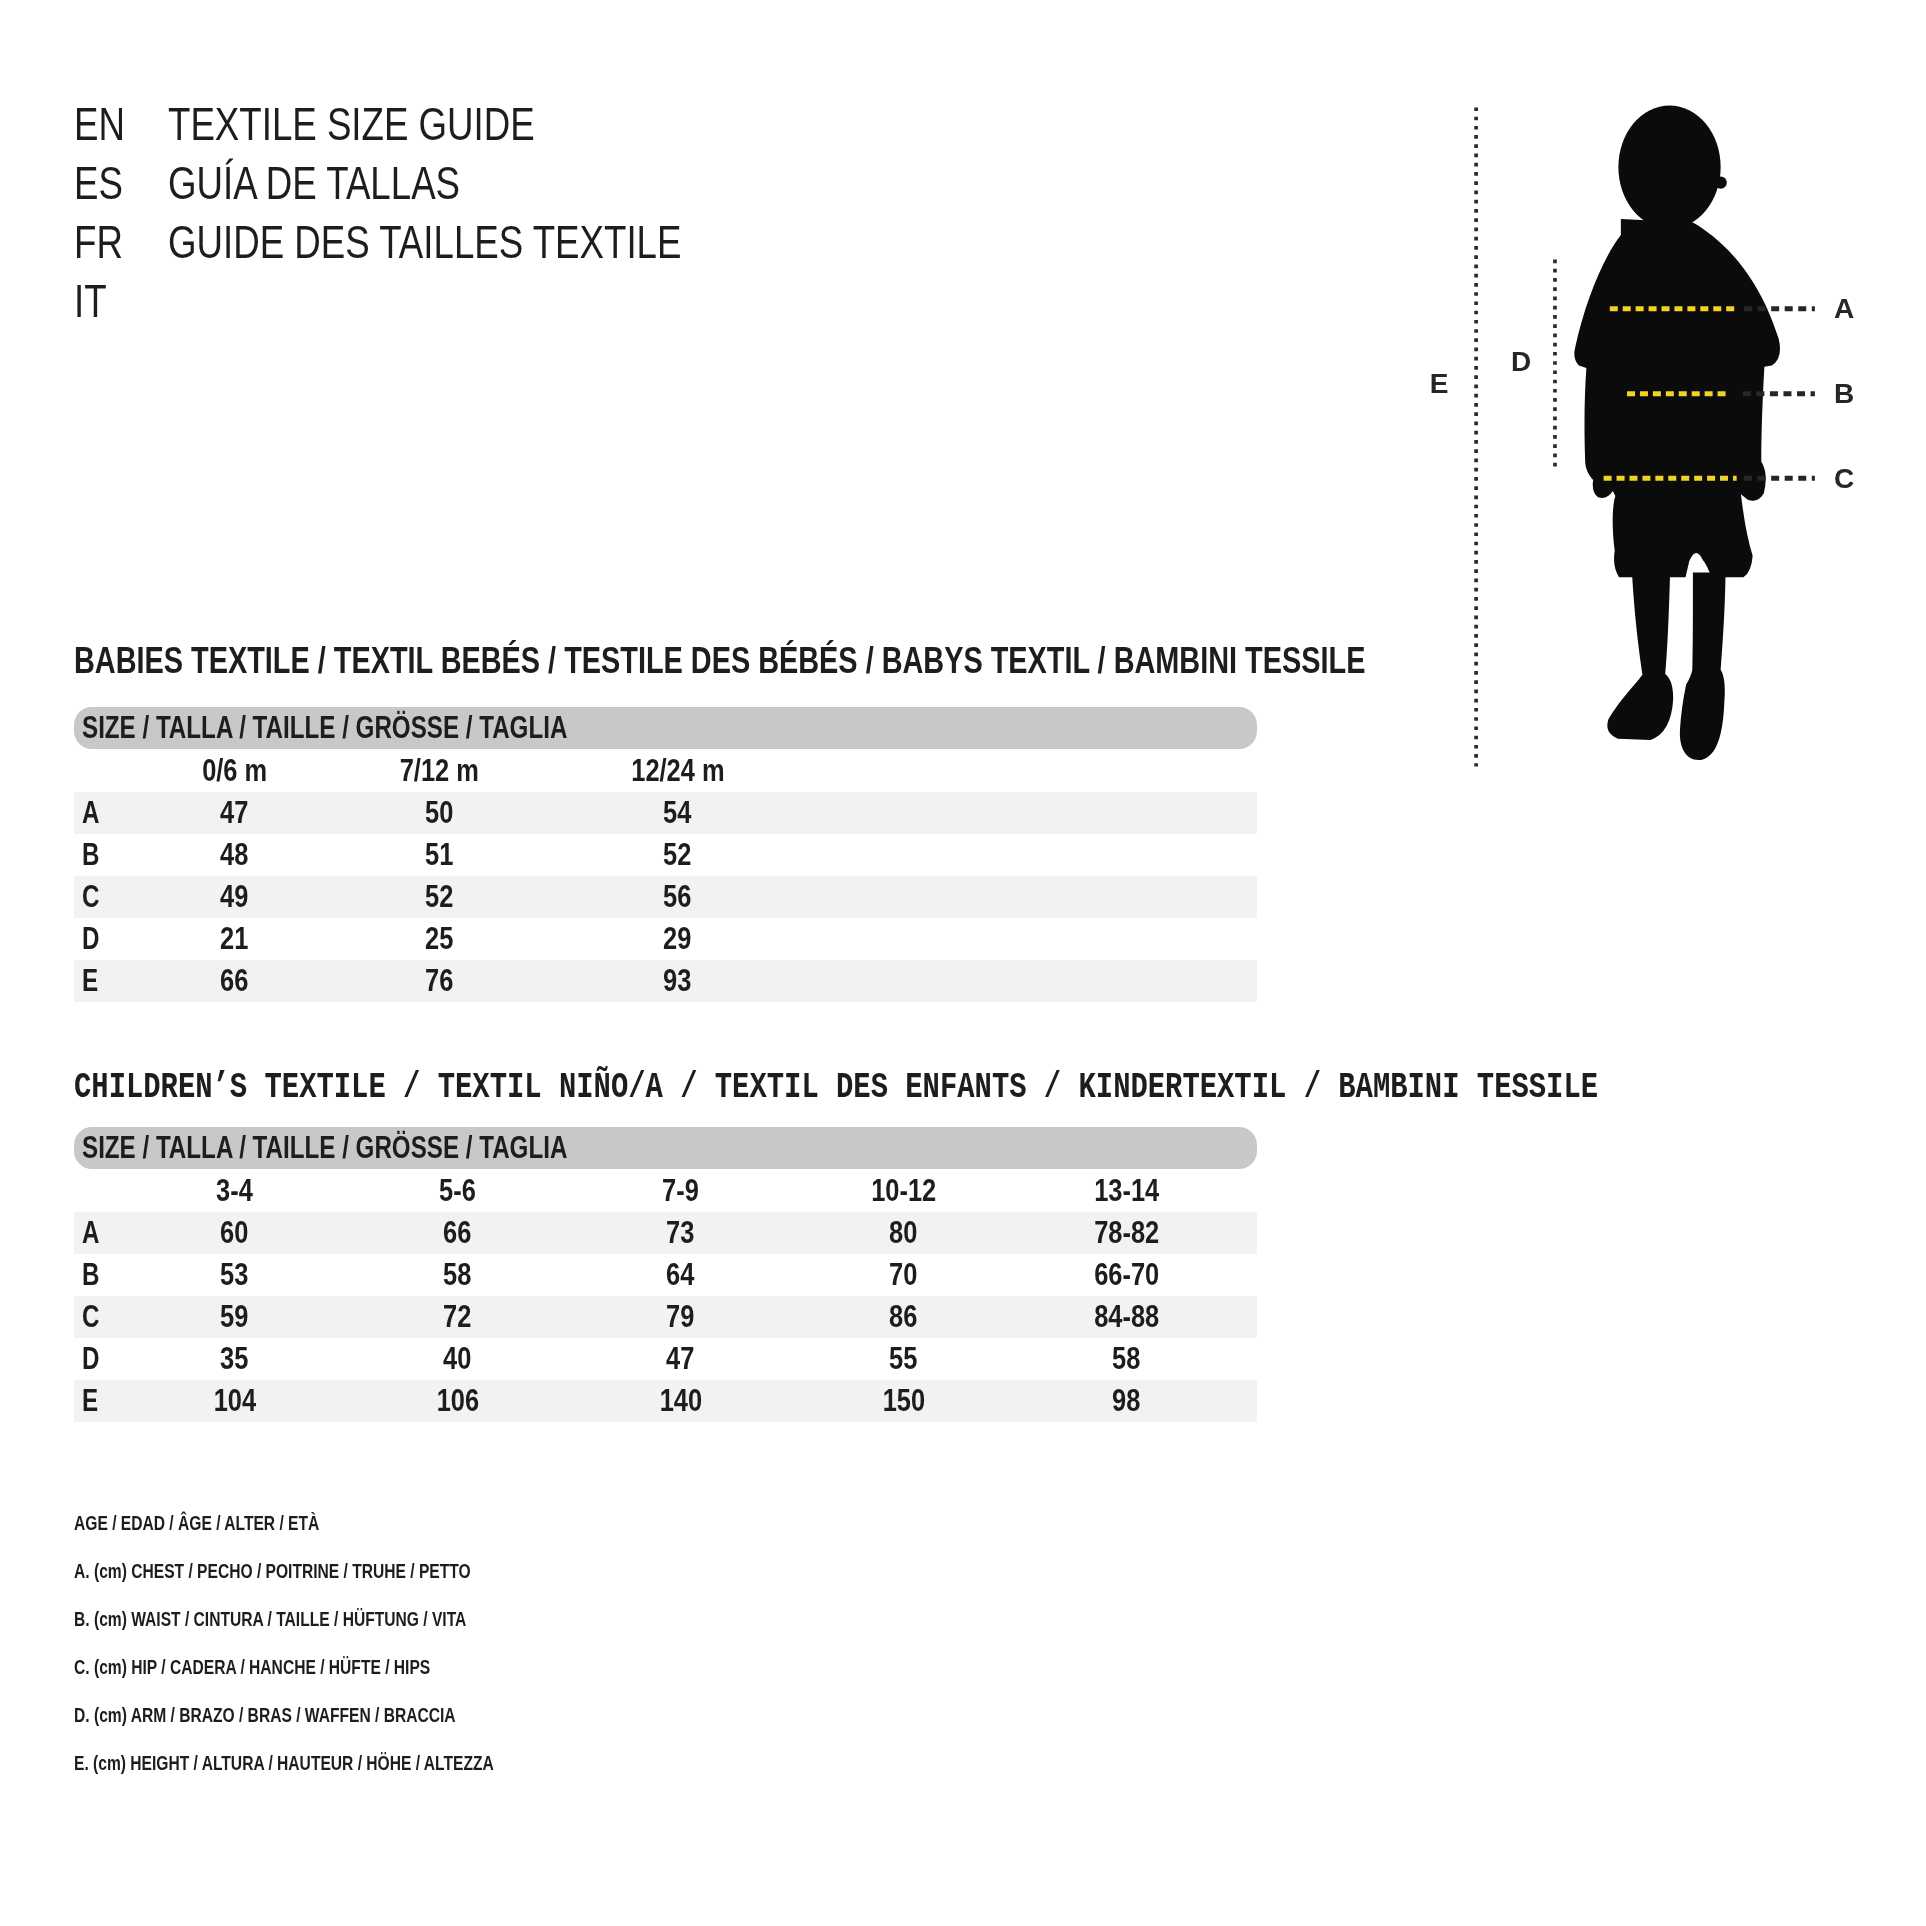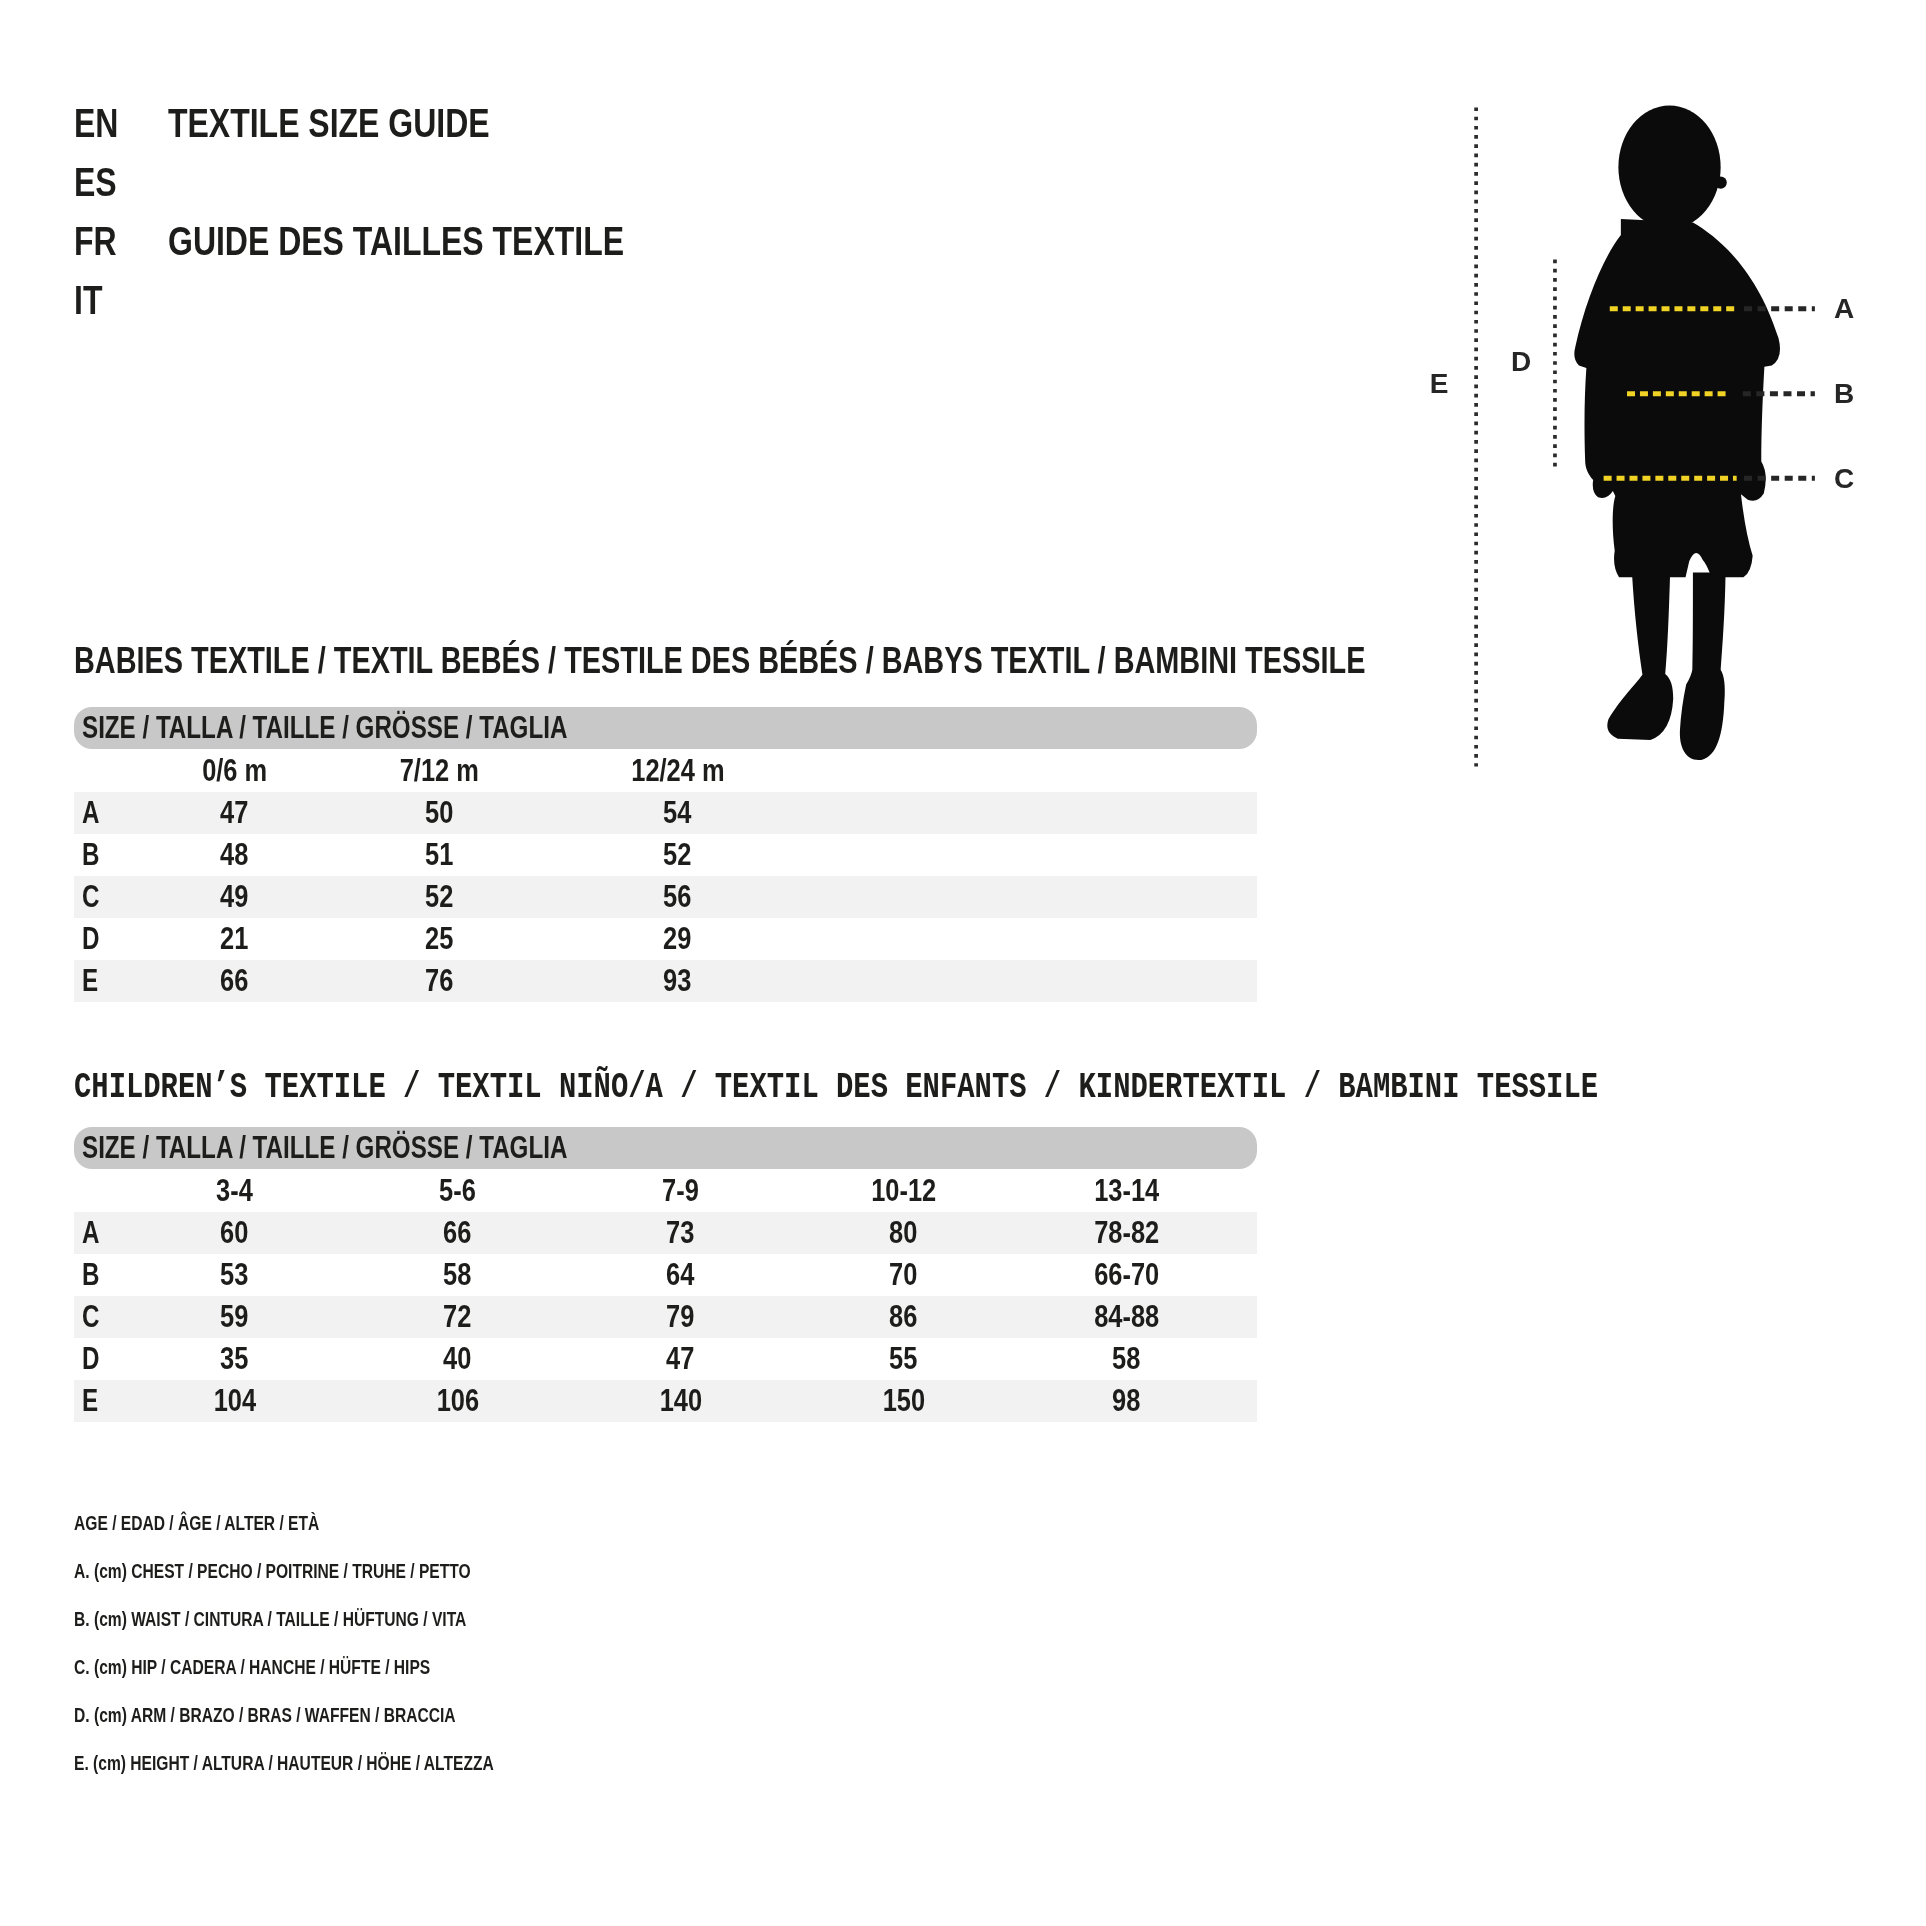--- a/index.html
+++ b/index.html
@@ -7,21 +7,21 @@
     width:1926px; height:1926px; position:relative;
     background:#ffffff; color:#1d1d1b;
     font-family:"Liberation Sans", sans-serif;
     overflow:hidden;
   }
   .cond  { display:inline-block; transform:scaleX(0.78); transform-origin:0 50%; white-space:nowrap; }
   .condc { display:inline-block; transform:scaleX(0.82); transform-origin:50% 50%; white-space:nowrap; }
 
   
   .lang-list { position:absolute; left:74px; top:94px; }
-  .lang-row  { display:flex; align-items:center; height:59px; font-size:41px; font-weight:700; }
+  .lang-row  { display:flex; align-items:center; height:59px; font-size:47px; font-weight:400; }
   .lang-code { flex:0 0 94px; width:94px; }
 
   
   .section-title { position:absolute; left:74px; font-size:37px; font-weight:700; line-height:43px; }
   #babies-title   { top:639px; }
   #children-title { top:1066px;font-family:Liberation Mono, monospace; }
 
   
   .size-table { position:absolute; left:74px; width:1183px; }
   #babies-table   { top:707px; }
@@ -57,20 +57,21 @@
 </head>
 <body>
 
 <div class="lang-list">
   <div class="lang-row">
     <div class="lang-code"><span class="cond">EN</span></div>
     <div><span class="cond">TEXTILE SIZE GUIDE</span></div>
   </div>
   <div class="lang-row">
     <div class="lang-code"><span class="cond">ES</span></div>
+    <div><span class="cond">GUÍA DE TALLAS</span></div>
   </div>
   <div class="lang-row">
     <div class="lang-code"><span class="cond">FR</span></div>
     <div><span class="cond">GUIDE DES TAILLES TEXTILE</span></div>
   </div>
   <div class="lang-row">
     <div class="lang-code"><span class="cond">IT</span></div>
   </div>
 </div>
 

